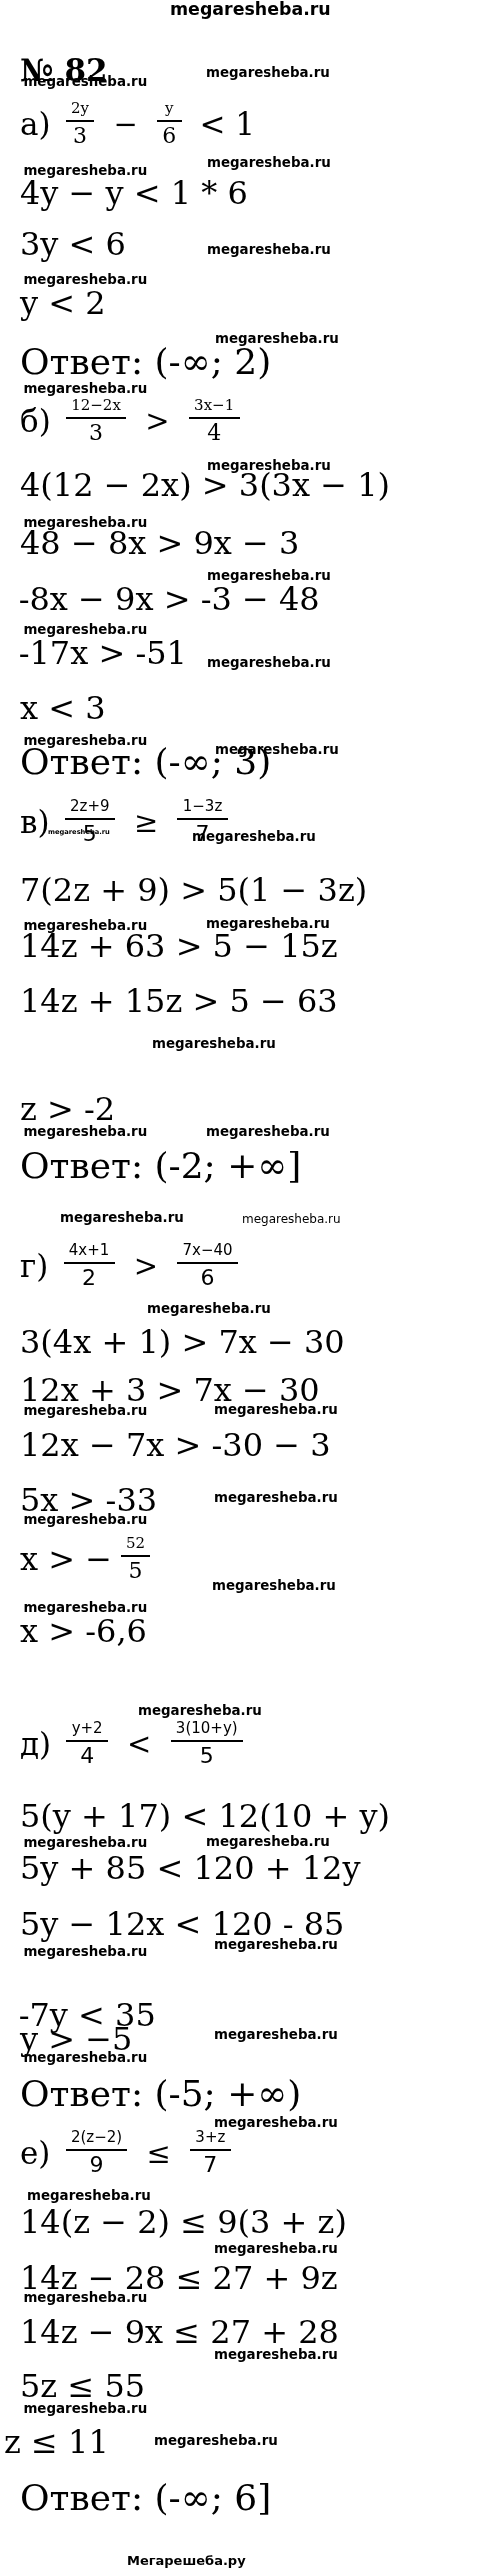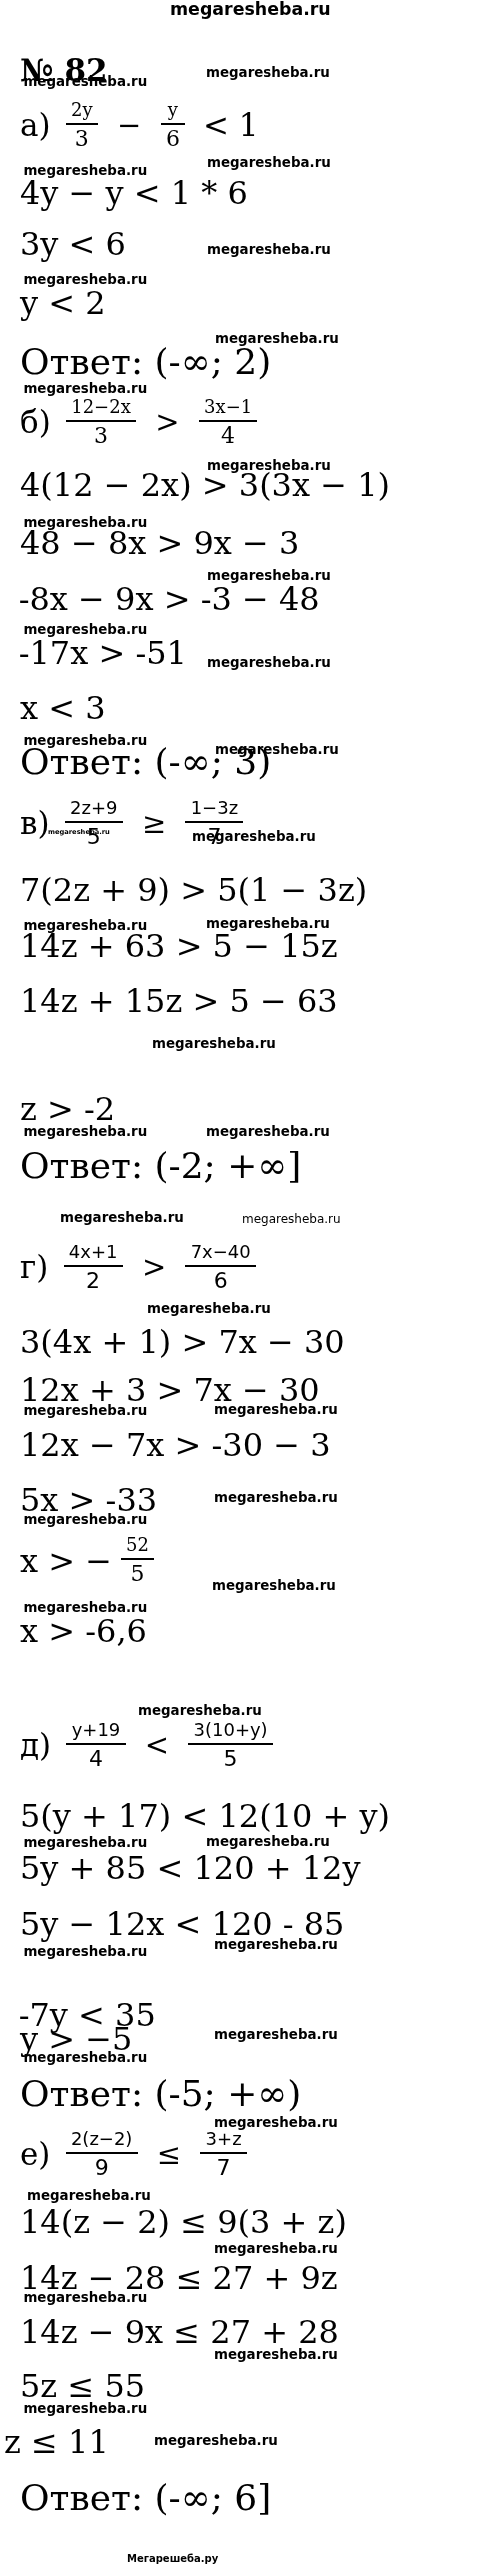--- a/index.html
+++ b/index.html
@@ -14,37 +14,37 @@
   }
   .line{position:absolute;white-space:nowrap;line-height:1;}
   .header{font-size:31px;font-weight:700;font-family:"DejaVu Serif",serif;margin-top:8px;}
   .step{font-size:32px;}
   .answer{font-size:36px;}
   .given{font-size:31px;}
   .plabel{display:inline-block;vertical-align:middle;margin-right:5.3px;}
   .mid{display:inline-block;vertical-align:middle;font-size:29px;margin:0 9.3px;}
   .tail{display:inline-block;vertical-align:middle;margin-left:8px;}
   .frac{display:inline-block;vertical-align:middle;text-align:center;}
-  .frac .num{display:block;font-size:18px;padding:1.3px 5.3px 3.3px;}
+  .frac .num{display:block;font-size:15px;padding:1.3px 5.3px 3.3px;}
   .frac .den{display:block;font-size:22px;border-top:2px solid #000;padding:3.3px 5.3px 1.3px;}
   .sansmath .frac .num,.sansmath .frac .den{font-family:"DejaVu Sans",sans-serif;}
   .fracstep .prefix{display:inline-block;vertical-align:middle;font-size:32px;margin-right:5.3px;}
   .wm{
     position:absolute;
     font-family:"DejaVu Sans",sans-serif;
     font-weight:700;
     font-size:13.4px;
     line-height:1;
     white-space:nowrap;
     color:#000;
   }
   .wm-top{font-size:17.4px;}
   .wm-tiny{font-size:6.7px;}
   .wm-light{font-weight:400;font-size:12px;}
-  .site{font-family:"DejaVu Sans",sans-serif;font-weight:700;font-size:10px;}
+  .site{font-family:"DejaVu Sans",sans-serif;font-weight:700;font-size:13px;}
 </style>
 </head>
 <body>
 
 <div class="page">
 
   <div class="line header" style="left:20px;top:47px">№ 82</div>
 
   <div class="line given" style="left:20px;top:100px">
     <span class="plabel">а)</span>
@@ -94,21 +94,21 @@
   <div class="line step" style="left:20px;top:1429px">12x − 7x &gt; -30 − 3</div>
   <div class="line step" style="left:20px;top:1484px">5x &gt; -33</div>
   <div class="line fracstep" style="left:20px;top:1535px">
     <span class="prefix">x &gt; −</span>
     <span class="frac"><span class="num">52</span><span class="den">5</span></span>
   </div>
   <div class="line step" style="left:20px;top:1615px">x &gt; -6,6</div>
 
   <div class="line given sansmath" style="left:20px;top:1720px">
     <span class="plabel">д)</span>
-    <span class="frac"><span class="num">y+19</span><span class="den">4</span></span>
+    <span class="frac"><span class="num">y+2</span><span class="den">4</span></span>
     <span class="mid">&lt;</span>
     <span class="frac"><span class="num">3(10+y)</span><span class="den">5</span></span>
   </div>
   <div class="line step" style="left:20px;top:1800px">5(y + 17) &lt; 12(10 + y)</div>
   <div class="line step" style="left:20px;top:1852px">5y + 85 &lt; 120 + 12y</div>
   <div class="line step" style="left:20px;top:1908px">5y − 12x &lt; 120 - 85</div>
   <div class="line step" style="left:18.7px;top:1999px">-7y &lt; 35</div>
   <div class="line step" style="left:20px;top:2023px">y &gt; −5</div>
   <div class="line answer" style="left:20px;top:2076px">Ответ: (-5; +∞)</div>
 

